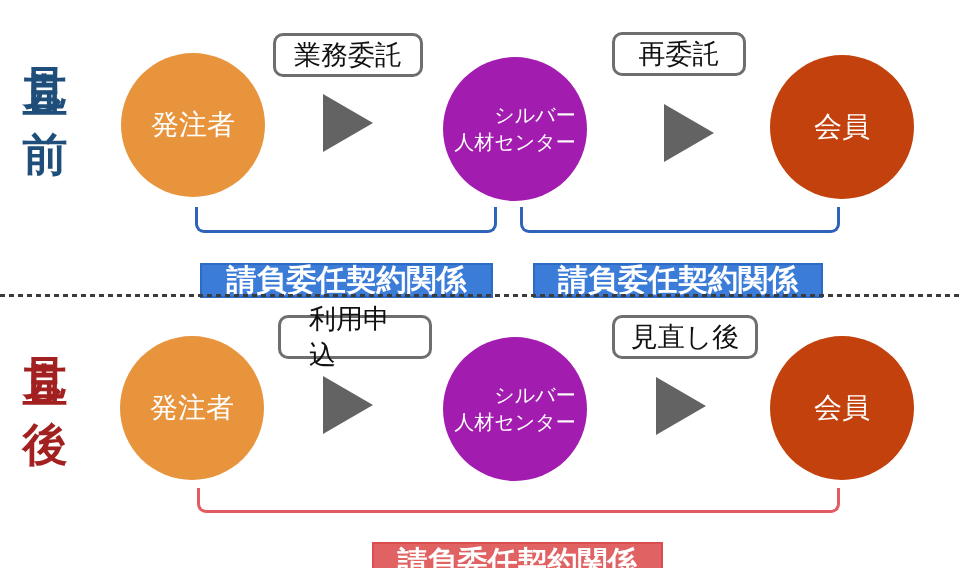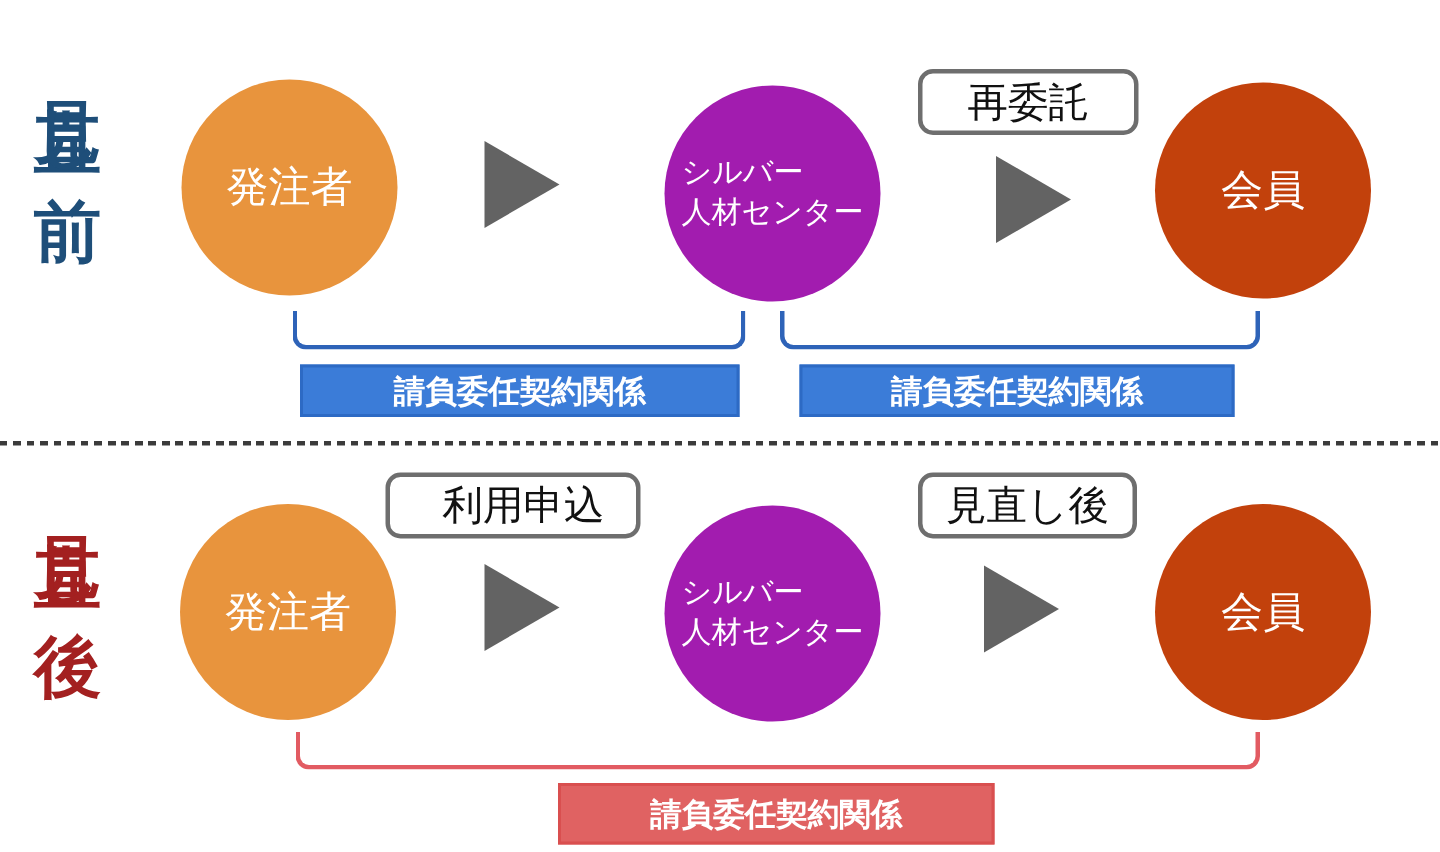--- a/index.html
+++ b/index.html
@@ -34,21 +34,21 @@
   
   .circle {
     position: absolute;
     width: 144px;
     height: 144px;
     border-radius: 50%;
     display: flex;
     align-items: center;
     justify-content: center;
     color: #ffffff;
-    text-align: left;
+    text-align: right;
     white-space: pre-line;
   }
   .circle.orange { background: #E8943D; font-size: 28px; }
   .circle.green  { background: #a21caf; font-size: 20px; line-height: 1.35; }
   .circle.blue   { background: #c2410c; font-size: 28px; }
 
   .o1 { left: 121px; top: 53px;  }
   .g1 { left: 443px; top: 57px;  }
   .b1 { left: 770px; top: 55px;  }
   .o2 { left: 120px; top: 336px; }
@@ -64,22 +64,22 @@
     border-radius: 10px;
     display: flex;
     align-items: center;
     justify-content: center;
     font-size: 27px;
     color: #111111;
     box-sizing: border-box;
     padding: 0 14px;
   }
   .fl1 { left: 273px; top: 33px;  width: 150px; }
-  .fl2 { left: 612px; top: 46px;  width: 147px; }
-  .fl3 { left: 257px; top: 315px; width: 170px; padding-left: 28px; }
+  .fl2 { left: 612px; top: 32px;  width: 134px; }
+  .fl3 { left: 278px; top: 315px; width: 154px; padding-left: 28px; }
   .fl4 { left: 612px; top: 315px; width: 146px; }
 
   
   .arrow {
     position: absolute;
     width: 0;
     height: 0;
     border-top: 29px solid transparent;
     border-bottom: 29px solid transparent;
     border-left: 50px solid #636363;
@@ -105,23 +105,24 @@
   .br2 { left: 520px; top: 207px; width: 320px; height: 26px; }
   .br3 { left: 197px; top: 488px; width: 643px; height: 25px; }
 
   
   .relation {
     position: absolute;
     display: flex;
     align-items: center;
     justify-content: center;
     color: #ffffff;
-    font-size: 21px;
+    font-size: 30px;
     font-weight: bold;
     box-sizing: border-box;
+    margin-top: 20px;
   }
   .relation.blue { background: #3B7CD8; border: 2px solid #2D6AC4; }
   .relation.red  { background: #E06262; border: 2px solid #D94F4F; }
   .rel1 { left: 200px; top: 243px; width: 293px; height: 35px; }
   .rel2 { left: 533px; top: 243px; width: 290px; height: 35px; }
   .rel3 { left: 372px; top: 522px; width: 291px; height: 41px; }
 
   
   .divider {
     position: absolute;
@@ -136,20 +137,23 @@
 <body>
 
 <div class="stage">
 
   <div class="section-title title-before">見直し前</div>
 
   <div class="circle orange o1">
     <span>発注者</span>
   </div>
 
+  <div class="flow-label fl1">
+    <span>業務委託</span>
+  </div>
 
   <div class="arrow a1"></div>
 
   <div class="circle green g1">
     <span>シルバー
 人材センター</span>
   </div>
 
   <div class="flow-label fl2">
     <span>再委託</span>

